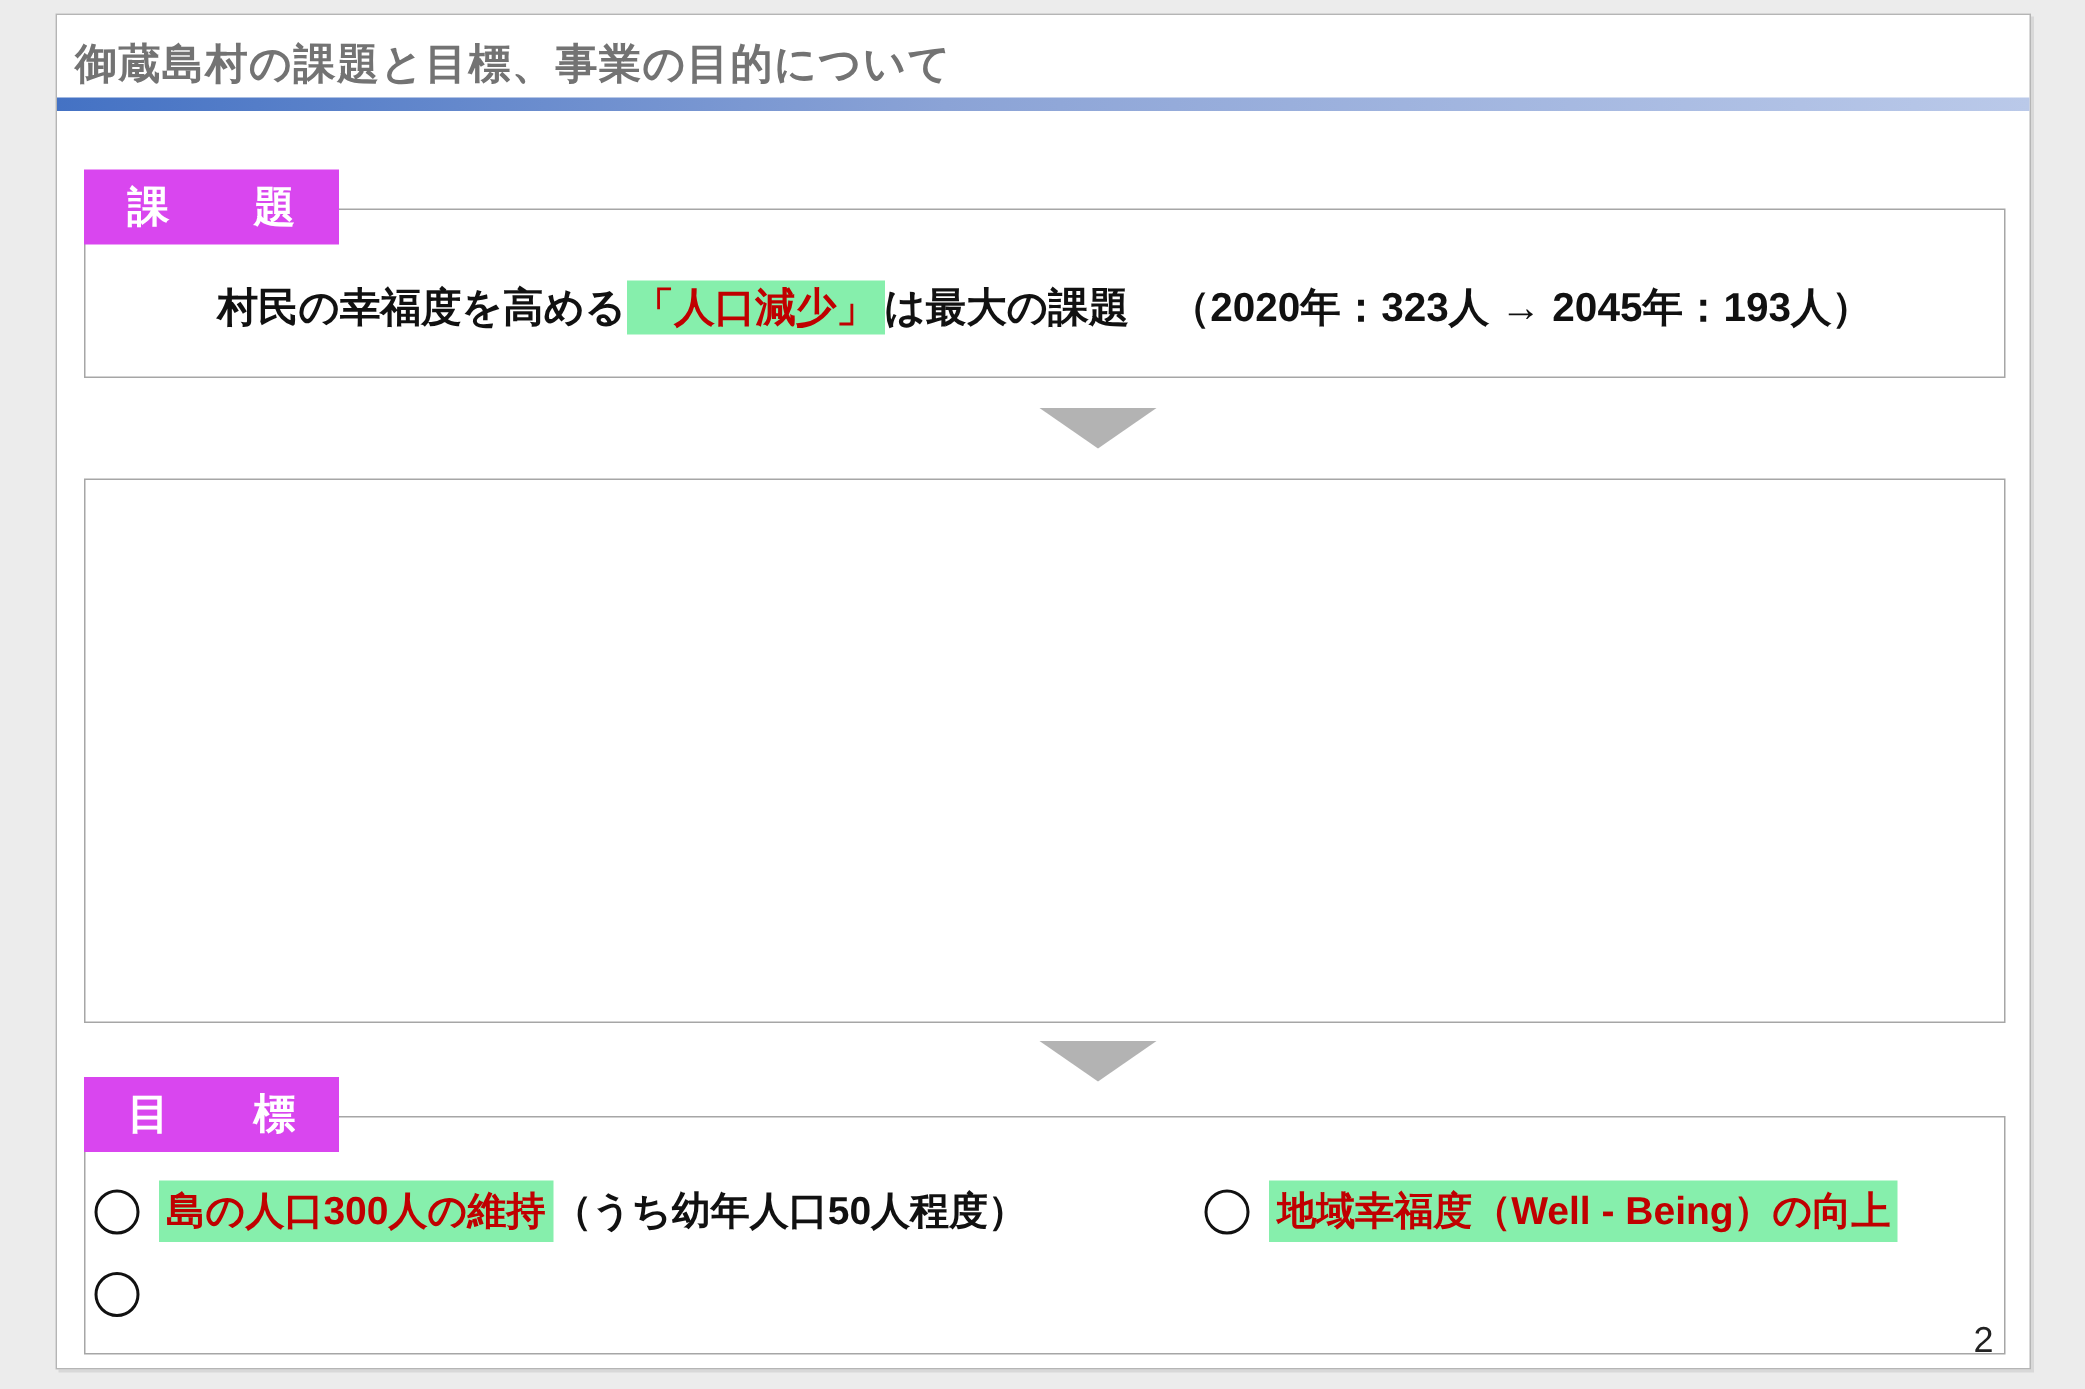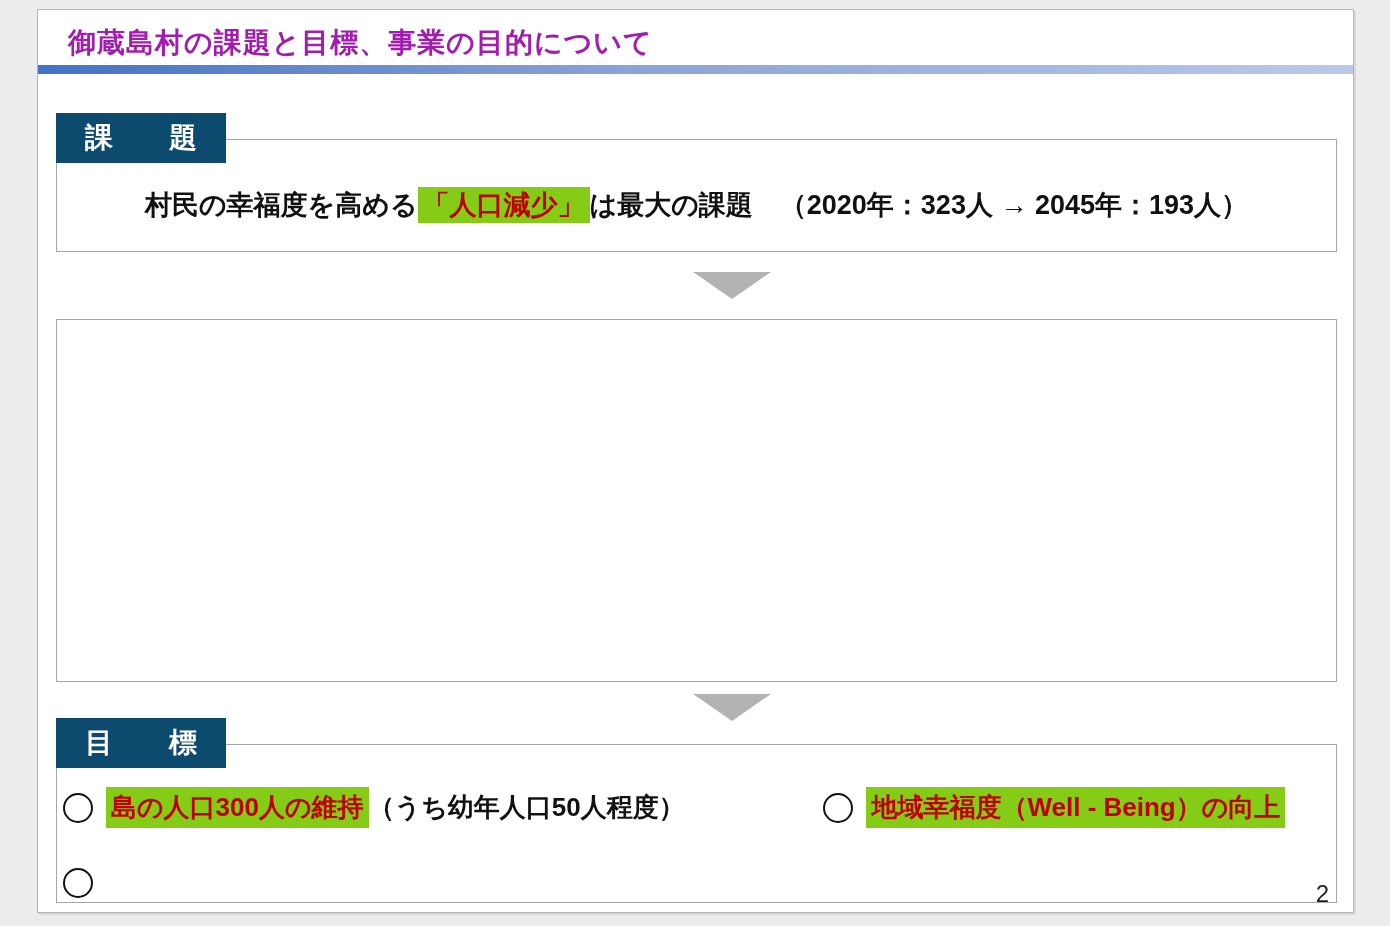--- a/index.html
+++ b/index.html
@@ -1,48 +1,48 @@
 <!DOCTYPE html>
 <html lang="ja"><head>
 <meta charset="utf-8">
 <style>
   html,body{margin:0;padding:0;background:#ececec;font-family:"Liberation Sans","DejaVu Sans",sans-serif;}
   .canvas{position:relative;width:1390px;height:926px;background:#ececec;overflow:hidden;}
   .slide{position:absolute;left:37px;top:9px;width:1315px;height:902px;background:#ffffff;
          border:1px solid #b5b5b5;box-shadow:2px 2px 0 #d8d8d8;}
-  .slide-title{position:absolute;left:30px;top:14px;font-size:28px;font-weight:bold;color:#a21caf;letter-spacing:1px;}
+  .slide-title{position:absolute;left:12px;top:14px;font-size:28px;font-weight:bold;color:#737373;letter-spacing:1px;}
   .title-rule{position:absolute;left:0;top:55px;width:100%;height:9px;
               background:linear-gradient(to right,#4472c4,#8ba3d6 45%,#bac9e9);}
-  .tab{position:absolute;left:18px;width:170px;height:50px;background:#0c4a6e;color:#fff;
+  .tab{position:absolute;left:18px;width:170px;height:50px;background:#d946ef;color:#fff;
        display:flex;align-items:center;justify-content:center;font-size:28px;font-weight:bold;z-index:3;}
   .box{position:absolute;left:18px;right:16px;border:1px solid #a6a6a6;background:#fff;z-index:1;}
   .kadai-tab{top:103px;}
   .kadai-box{top:129px;height:111px;display:flex;align-items:center;justify-content:center;}
   .kadai-text{font-size:27px;font-weight:bold;color:#111;padding-top:18px;text-align:center;white-space:nowrap;}
-  .hl{background:#84cc16;color:#c00000;padding:3px 5px;}
+  .hl{background:#86efac;color:#c00000;padding:3px 5px;}
   .down-arrow{position:absolute;left:655px;width:0;height:0;border-left:39px solid transparent;
               border-right:39px solid transparent;border-top:27px solid #b3b3b3;z-index:2;}
   .arrow1{top:262px;}
   .arrow2{top:684px;}
   .mokuteki-tab{top:283px;}
   .mokuteki-box{top:309px;height:361px;}
   .m-line{position:absolute;left:25px;right:25px;font-size:26px;font-weight:bold;color:#111;white-space:nowrap;}
   .m-line1{top:356px;}
   .m-line2{top:421px;}
   .m-line3{top:487px;}
   .m-label{display:inline-block;min-width:150px;}
   .lbl-green{color:#538135;}
   .lbl-red{color:#c00000;}
   .lbl-blue{color:#2e75b6;}
   .after-label{margin-left:14px;}
   .m-note{position:absolute;left:25px;right:45px;top:552px;font-size:23px;font-weight:bold;color:#111;line-height:1.92;}
   .mokuhyo-tab{top:708px;}
   .mokuhyo-box{top:734px;bottom:9px;}
   .goals{position:absolute;left:25px;right:35px;top:770px;display:grid;
-         grid-template-columns:59% 41%;grid-auto-rows:55px;z-index:2;gap:20px;}
+         grid-template-columns:59% 41%;grid-auto-rows:55px;z-index:2;}
   .goal{display:flex;align-items:center;font-size:26px;font-weight:bold;color:#111;white-space:nowrap;}
   .ring{flex:0 0 auto;width:26px;height:26px;border:2.5px solid #111;border-radius:50%;margin-right:13px;background:#fff;}
   .page-num{position:absolute;right:24px;bottom:4px;font-size:24px;color:#222;z-index:2;}
 </style>
 </head>
 <body>
 
 <div class="canvas">
   <div class="slide">
 

